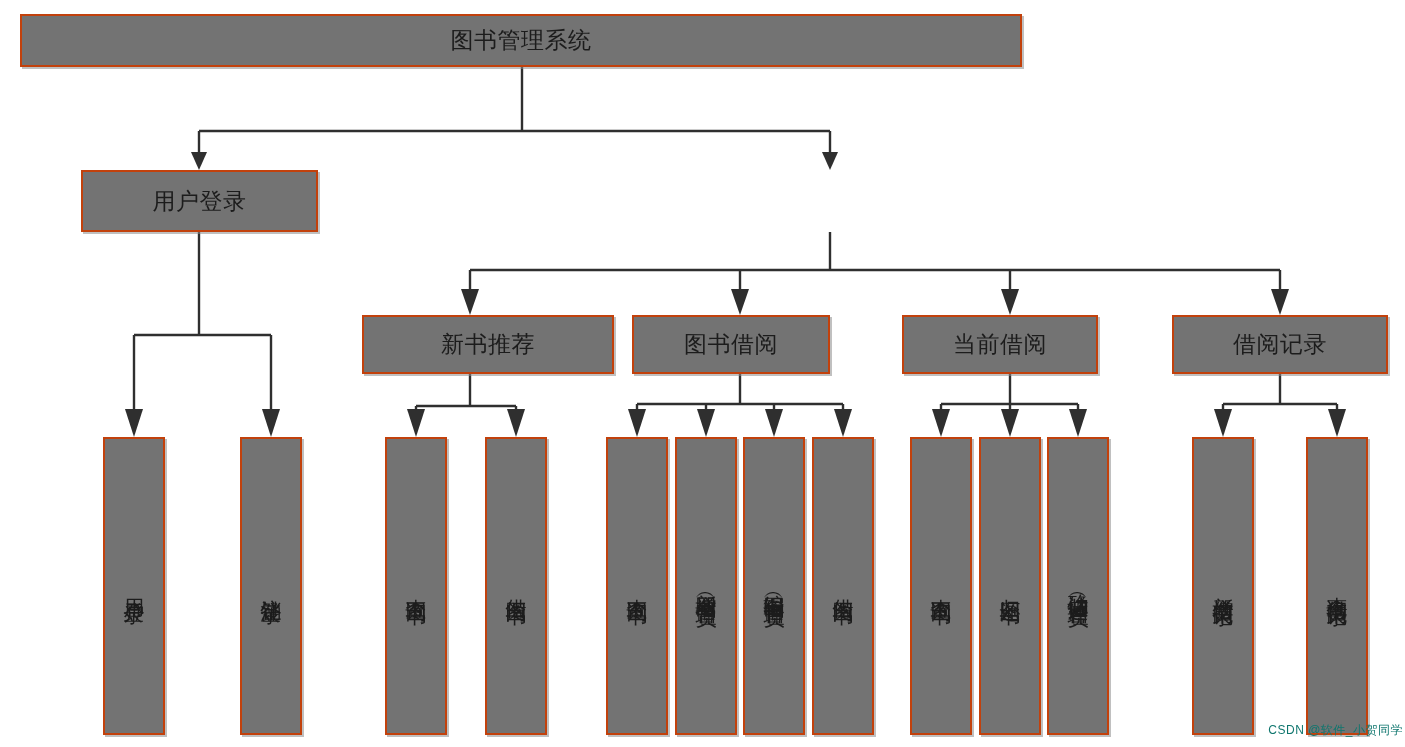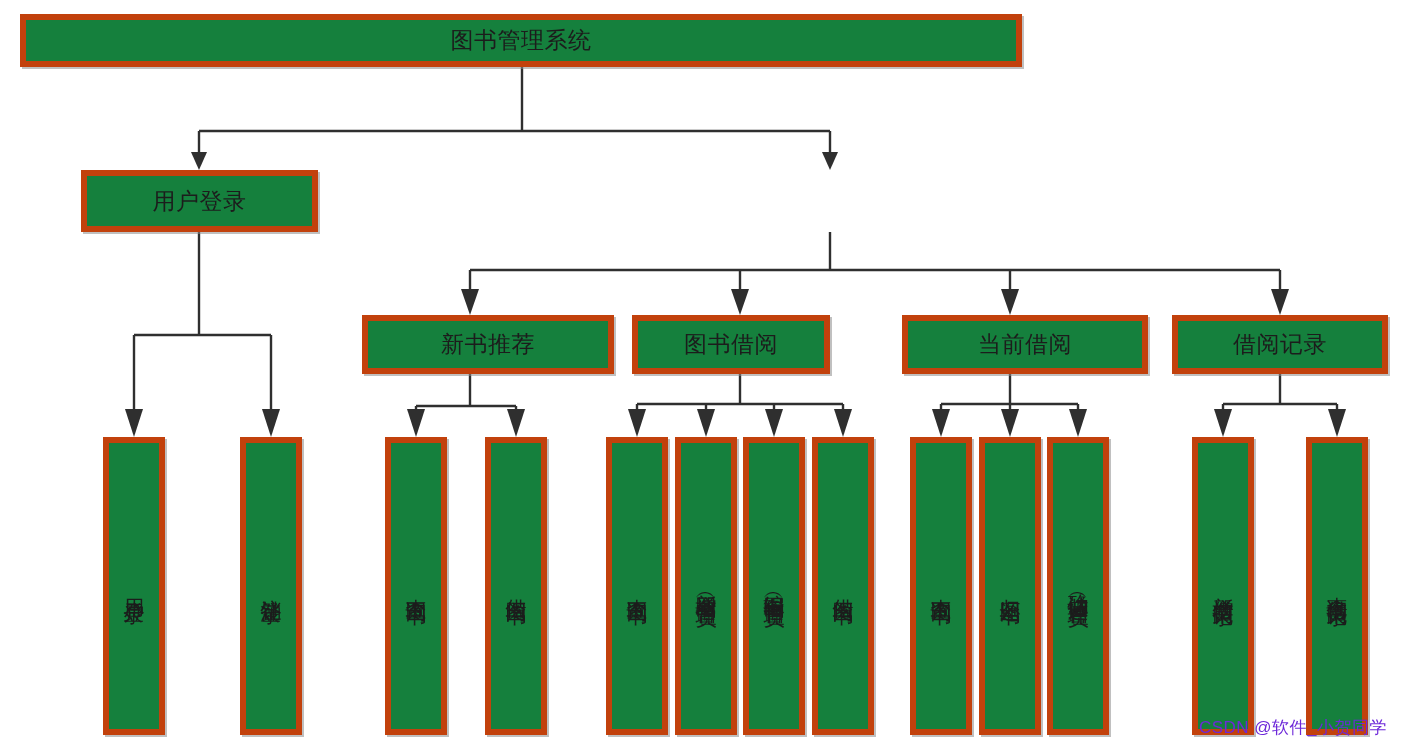--- a/index.html
+++ b/index.html
@@ -16,22 +16,22 @@
     position: relative;
     width: 1405px;
     height: 747px;
     background: #ffffff;
     overflow: hidden;
   }
   
   .box {
     position: absolute;
     box-sizing: border-box;
-    background: #15803d;
-    border: 6px solid #c2410c;
+    background: #737373;
+    border: 2px solid #c2410c;
     box-shadow: 2px 2px 0 0 rgba(140,140,140,0.55);
     display: flex;
     align-items: center;
     justify-content: center;
     text-align: center;
   }
   .box .lbl {
     font-size: 23px;
     line-height: 1.15;
     letter-spacing: 0.5px;
@@ -66,24 +66,24 @@
     stroke-width: 2.4;
     fill: none;
   }
   #wires polygon.arrowhead {
     fill: #2f2f2f;
     stroke: none;
   }
   
   #watermark {
     position: absolute;
-    right: 18px;
+    right: 2px;
     bottom: 8px;
-    font-size: 17px;
-    color: #6d28d9;
+    font-size: 12px;
+    color: #0f766e;
     letter-spacing: 0.5px;
     white-space: nowrap;
     user-select: none;
   }
 </style>
 </head>
 <body>
 
 <div id="canvas">
 
@@ -161,21 +161,21 @@
 
 
   <div class="box" style="left:362px; top:315px; width:252px; height:59px;">
     <span class="lbl">新书推荐</span>
   </div>
 
   <div class="box" style="left:632px; top:315px; width:198px; height:59px;">
     <span class="lbl">图书借阅</span>
   </div>
 
-  <div class="box" style="left:902px; top:315px; width:246px; height:59px;">
+  <div class="box" style="left:902px; top:315px; width:196px; height:59px;">
     <span class="lbl">当前借阅</span>
   </div>
 
   <div class="box" style="left:1172px; top:315px; width:216px; height:59px;">
     <span class="lbl">借阅记录</span>
   </div>
 
   <div class="box vert" style="left:103px; top:437px; width:62px; height:298px;">
     <span class="lbl">用户登录</span>
   </div>

